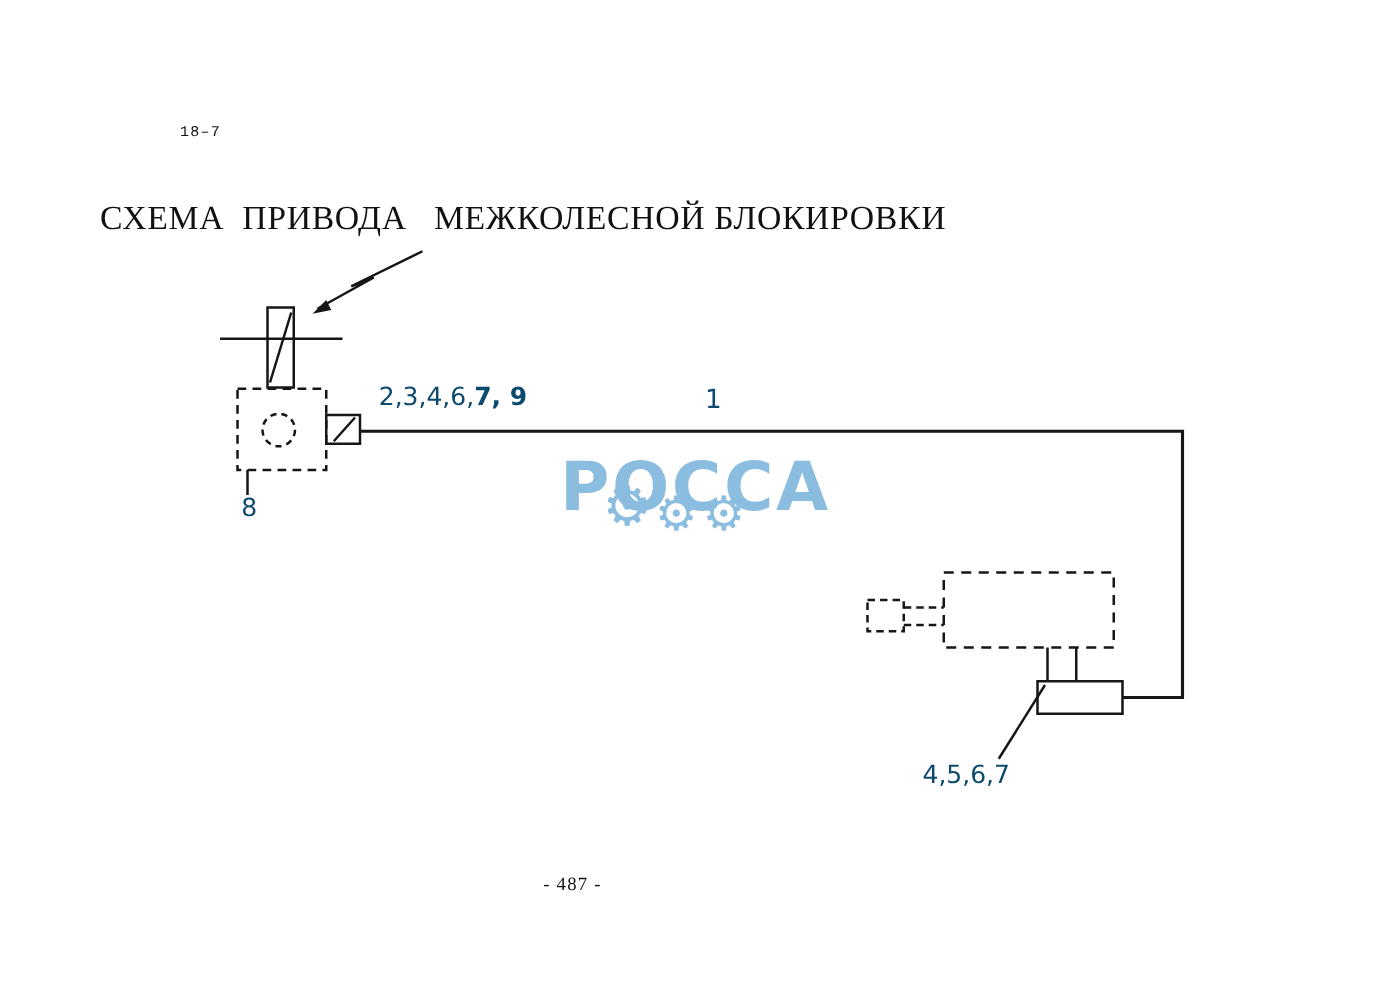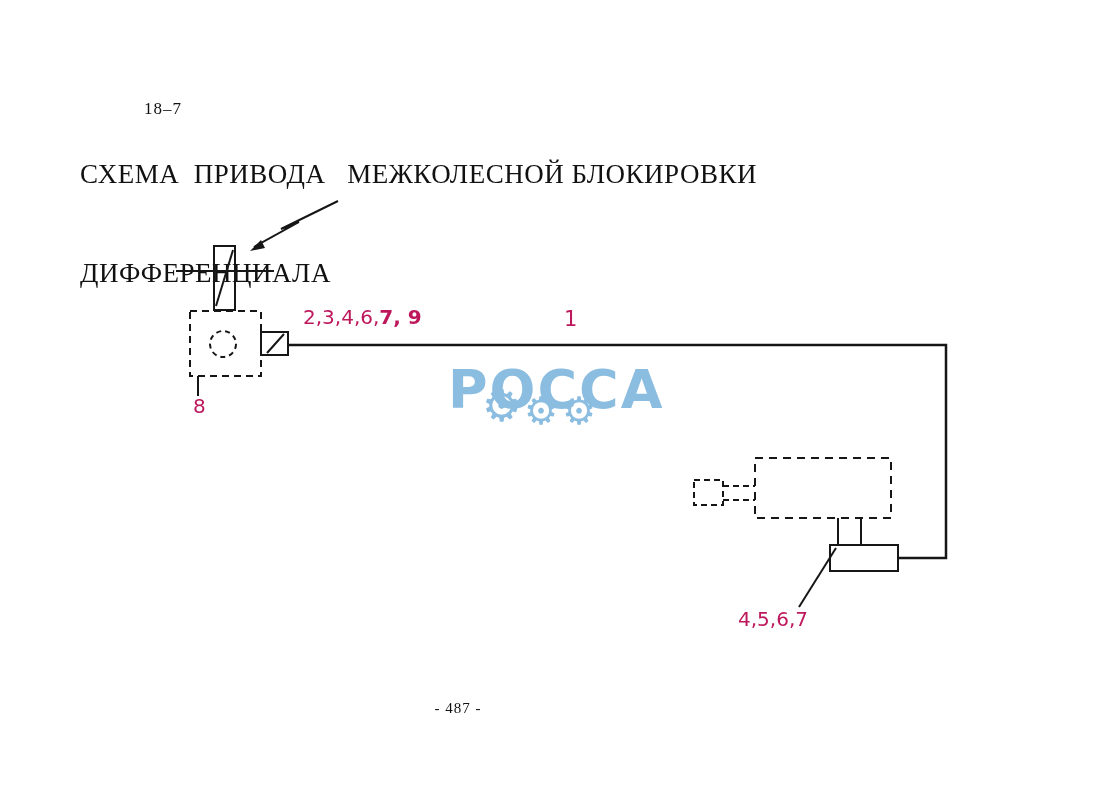--- a/index.html
+++ b/index.html
@@ -8,35 +8,35 @@
     width:1100px;height:785px;
     background:#ffffff;
     overflow:hidden;
     font-family:"Liberation Serif", serif;
     color:#111;
   }
   .abs{position:absolute;}
   
   #page-ref{
     left:144px;top:99px;
-    font-size:17px;letter-spacing:1px;
+    font-size:12px;letter-spacing:1px;font-family:Liberation Mono, monospace;
   }
   #title-block{
     left:80px;top:92px;width:1020px;
     text-align:left;
     font-size:27px;
     letter-spacing:0.5px;
     line-height:33px;
     white-space:pre;
   }
   
   .dlabel{
     font-family:"DejaVu Sans", sans-serif;
     font-size:20px;
-    color:#be185d;
+    color:#0c4a6e;
     z-index:3;
   }
   #label-pipe{left:303px;top:305px;}
   #label-pipe .bold{font-weight:bold;}
   #label-line1{left:564px;top:307px;font-size:21px;}
   #label-valve8{left:193px;top:394px;}
   #label-cyl{left:738px;top:607px;}
   
   #watermark{
     left:448px;top:358px;width:240px;height:80px;
@@ -73,21 +73,20 @@
   }
 </style>
 </head>
 <body>
 
 <div id="page">
 
   <div id="page-ref" class="abs">18–7</div>
   <div id="title-block" class="abs">
     <div>СХЕМА  ПРИВОДА   МЕЖКОЛЕСНОЙ БЛОКИРОВКИ</div>
-    <div>ДИФФЕРЕНЦИАЛА</div>
   </div>
 
   <div id="watermark" class="abs">
     <span class="wm-text">РОССА</span>
     <span id="gear-1" class="gear">⚙</span>
     <span id="gear-2" class="gear">⚙</span>
     <span id="gear-3" class="gear">⚙</span>
   </div>
 
   <svg id="linework" class="abs" viewBox="0 0 1100 785">

